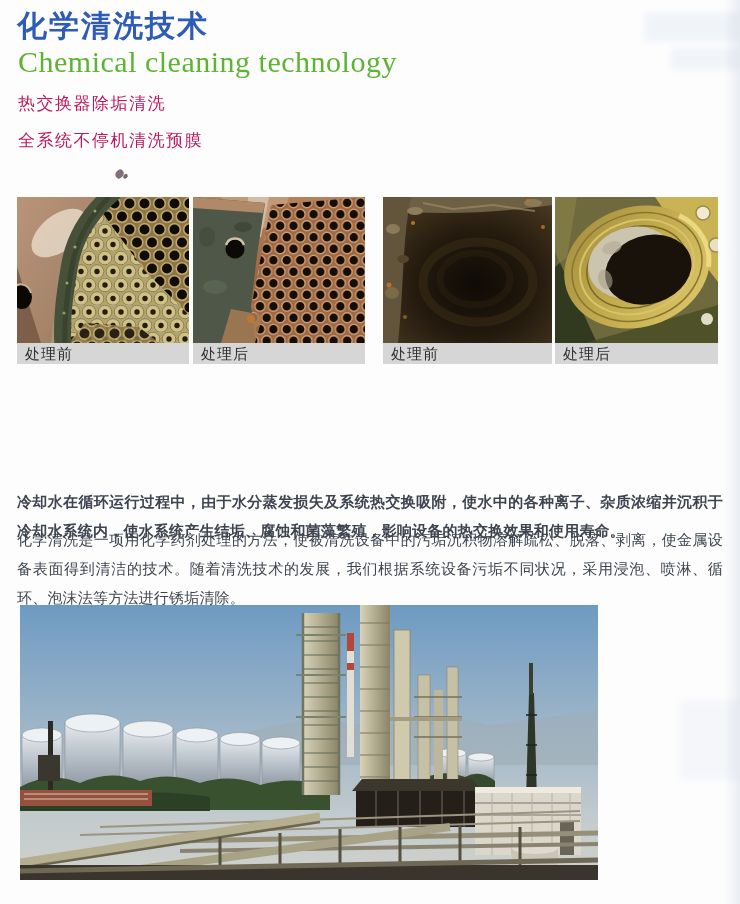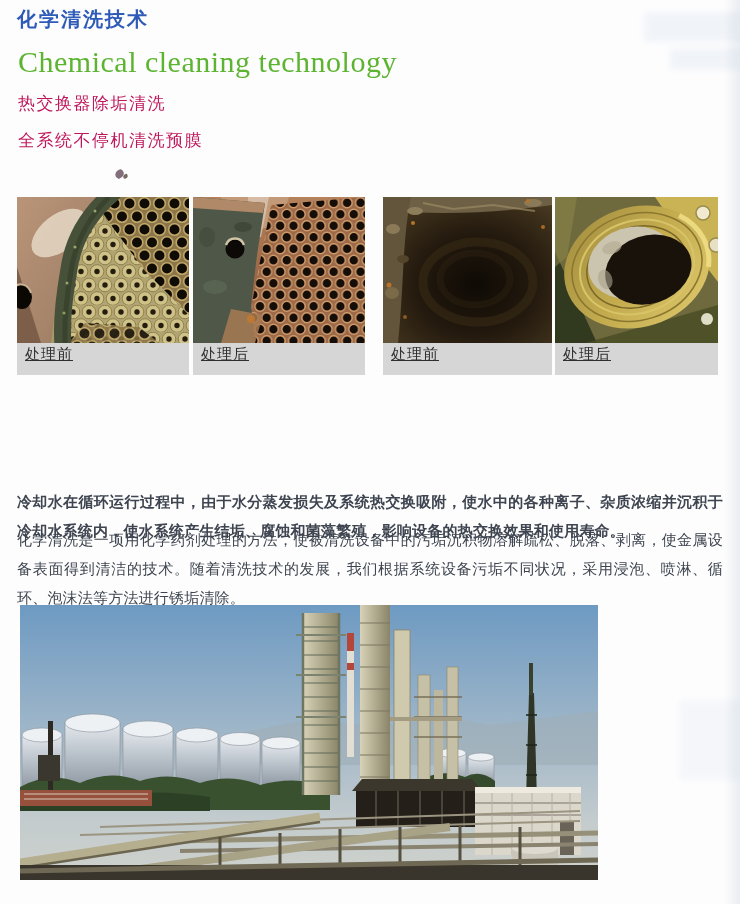--- a/index.html
+++ b/index.html
@@ -4,36 +4,36 @@
 <style>
   html,body{margin:0;padding:0;background:#dfe1e3;}
   .page{position:relative;width:740px;height:904px;background:#fdfdfd;overflow:hidden;
         font-family:"Liberation Sans","DejaVu Sans",sans-serif;margin:0 auto;}
   .edge-shade{position:absolute;right:0;top:0;width:16px;height:100%;
         background:linear-gradient(to right,rgba(255,255,255,0),rgba(168,182,200,.22));}
   .ghost{position:absolute;filter:blur(3px);opacity:.07;background:#5b82c0;border-radius:3px;}
   .ghost.g1{right:0;top:12px;width:96px;height:30px;}
   .ghost.g2{right:0;top:48px;width:70px;height:22px;}
   .ghost.g3{right:0;top:700px;width:60px;height:80px;opacity:.05;}
-  .title-cn{position:absolute;left:17px;top:6px;margin:0;font-size:20px;font-weight:bold;
+  .title-cn{position:absolute;left:17px;top:6px;margin:0;font-size:30px;font-weight:bold;
         color:#2e5bb7;letter-spacing:2px;}
   .title-en{position:absolute;left:15px;top:42px;margin:3px;font-size:30px;font-weight:normal;
         color:#5cb431;font-family:"Liberation Serif","DejaVu Serif",serif;letter-spacing:.5px;}
   .service{position:absolute;left:18px;margin:0;font-size:17px;color:#be185d;letter-spacing:1.5px;}
   .svc1{top:92px;} .svc2{top:129px;}
   .speck{position:absolute;left:115px;top:170px;width:9px;height:8px;background:#5a4050;
         border-radius:60% 40% 55% 45%;opacity:.75;transform:rotate(-30deg);
         box-shadow:4px 5px 0 -2px #4a3a30, -2px 3px 0 -3px #7a5a50;}
   figure{position:absolute;margin:0;top:197px;}
   .fig1{left:17px;width:172px;} .fig2{left:193px;width:172px;}
   .fig3{left:383px;width:169px;} .fig4{left:555px;width:163px;}
   .fig-img{display:block;height:146px;overflow:hidden;}
   .fig-img svg{display:block;width:100%;height:146px;}
-  figcaption{height:32px;line-height:21px;background:#d6d6d6;color:#2f2f2f;font-size:15px;
-        padding-left:8px;box-sizing:border-box;letter-spacing:1px;text-decoration:underline;}
+  figcaption{height:21px;line-height:21px;background:#d6d6d6;color:#2f2f2f;font-size:15px;
+        padding-left:8px;box-sizing:border-box;letter-spacing:1px;}
   .para{position:absolute;left:17px;width:706px;margin:0;font-size:15px;line-height:29px;
         color:#3e4550;text-align:justify;letter-spacing:.2px;}
   .p1{top:487px;font-weight:bold;} .p2{top:525px;}
   .photo{position:absolute;left:20px;top:605px;width:578px;height:275px;}
   .photo svg{display:block;width:100%;height:100%;}
 </style>
 </head>
 <body>
 
 <div class="page">

